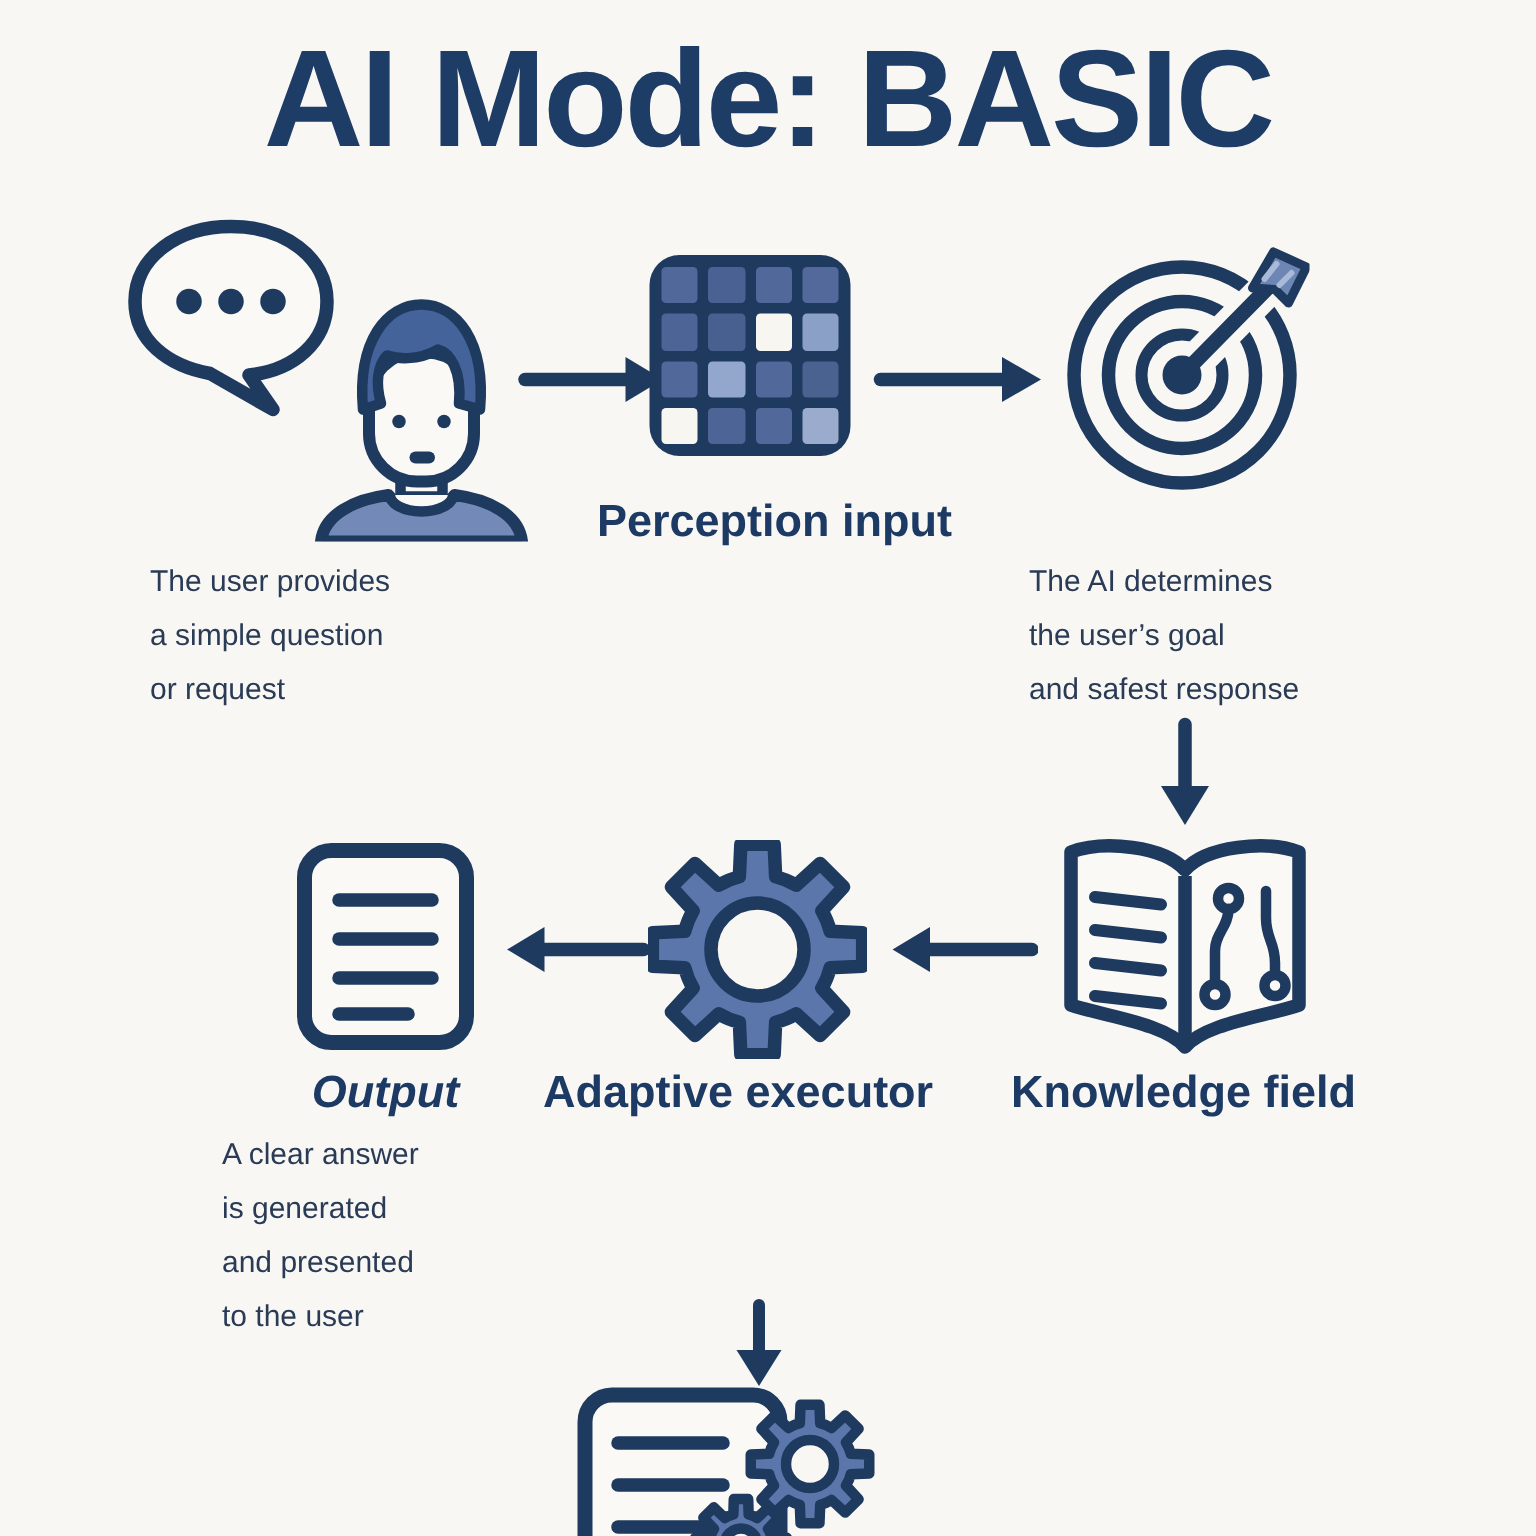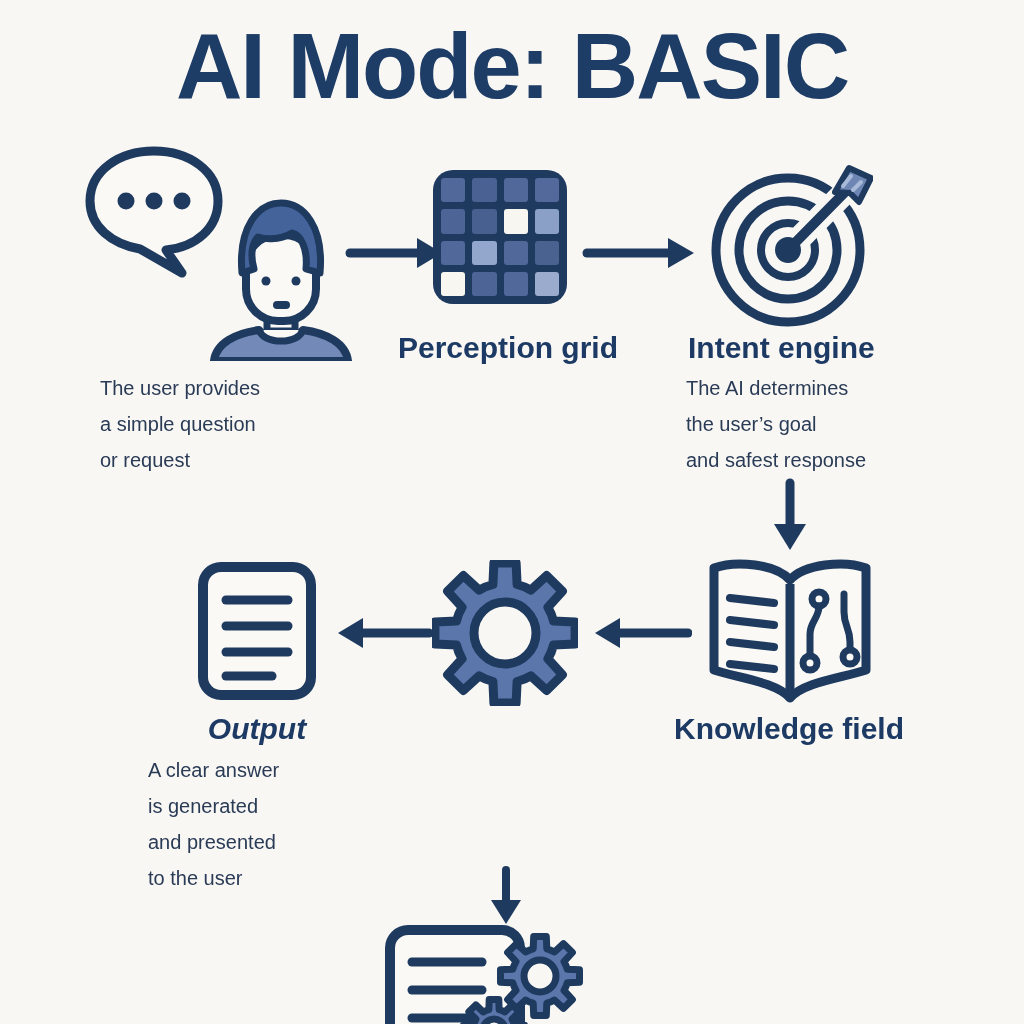--- a/index.html
+++ b/index.html
@@ -87,22 +87,21 @@
     <circle cx="85" cy="92" r="49" fill="none" stroke="#1e3a5f" stroke-width="9"></circle>
     <circle cx="85" cy="92" r="27" fill="none" stroke="#1e3a5f" stroke-width="8"></circle>
     <line x1="85" y1="92" x2="150" y2="26" stroke="#f8f7f4" stroke-width="24"></line>
     <line x1="85" y1="92" x2="146" y2="30" stroke="#1e3a5f" stroke-width="10" stroke-linecap="round"></line>
     <path d="M132,34 L146,10 L168,20 L156,44 L147,35 Z" fill="#6d86b4" stroke="#1e3a5f" stroke-width="6" stroke-linejoin="round"></path>
     <line x1="140" y1="28" x2="148" y2="18" stroke="#a9bad8" stroke-width="4" stroke-linecap="round"></line>
     <line x1="150" y1="32" x2="158" y2="24" stroke="#a9bad8" stroke-width="4" stroke-linecap="round"></line>
     <circle cx="85" cy="92" r="13" fill="#1e3a5f"></circle>
   </svg>
 
-  <div class="abs heading" style="left:398px;top:331px">Perception grid</div>
-  <div class="abs heading" style="left:688px;top:331px">Intent engine</div>
+  <div class="abs heading" style="left:398px;top:331px">Perception input</div>
 
   <div class="abs desc" style="left:100px;top:370px">The user provides
 a simple question
 or request</div>
   <div class="abs desc" style="left:686px;top:370px">The AI determines
 the user’s goal
 and safest  response</div>
 
   <svg class="abs" style="left:768px;top:478px" width="44" height="76" viewBox="0 0 44 76">
     <line x1="22" y1="5" x2="22" y2="50" stroke="#1e3a5f" stroke-width="9" stroke-linecap="round"></line>
@@ -140,20 +139,21 @@
     <line x1="32" y1="90" x2="76" y2="95" stroke="#1e3a5f" stroke-width="8" stroke-linecap="round"></line>
     <line x1="32" y1="112" x2="76" y2="117" stroke="#1e3a5f" stroke-width="8" stroke-linecap="round"></line>
     <circle cx="121" cy="47" r="7" fill="#faf9f5" stroke="#1e3a5f" stroke-width="7"></circle>
     <path d="M121,54 C121,66 112,70 112,82 L112,104" fill="none" stroke="#1e3a5f" stroke-width="7" stroke-linecap="round"></path>
     <circle cx="112" cy="111" r="7" fill="#faf9f5" stroke="#1e3a5f" stroke-width="7"></circle>
     <path d="M146,42 L146,60 C146,74 152,76 152,90 L152,98" fill="none" stroke="#1e3a5f" stroke-width="7" stroke-linecap="round"></path>
     <circle cx="152" cy="105" r="7" fill="#faf9f5" stroke="#1e3a5f" stroke-width="7"></circle>
   </svg>
 
   <div class="abs heading center" style="left:190px;top:712px;width:134px">Output</div>
+  <div class="abs heading" style="left:362px;top:712px">Adaptive executor</div>
   <div class="abs heading" style="left:674px;top:712px">Knowledge field</div>
 
   <div class="abs desc" style="left:148px;top:752px">A clear answer
 is generated
 and presented
 to the user</div>
 
   <svg class="abs" style="left:486px;top:866px" width="40" height="62" viewBox="0 0 40 62">
     <line x1="20" y1="4" x2="20" y2="38" stroke="#1e3a5f" stroke-width="8" stroke-linecap="round"></line>
     <path d="M5,34 L20,58 L35,34 Z" fill="#1e3a5f"></path>

